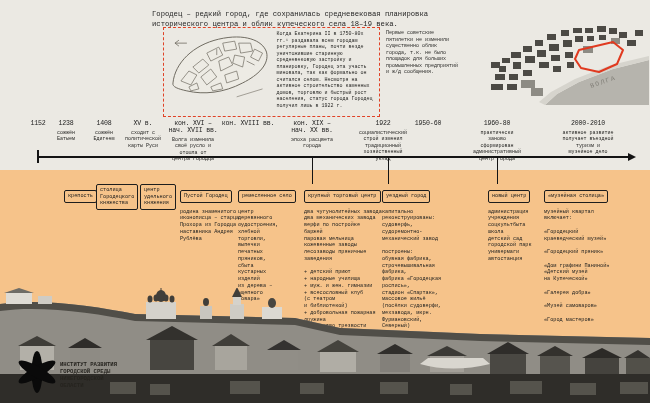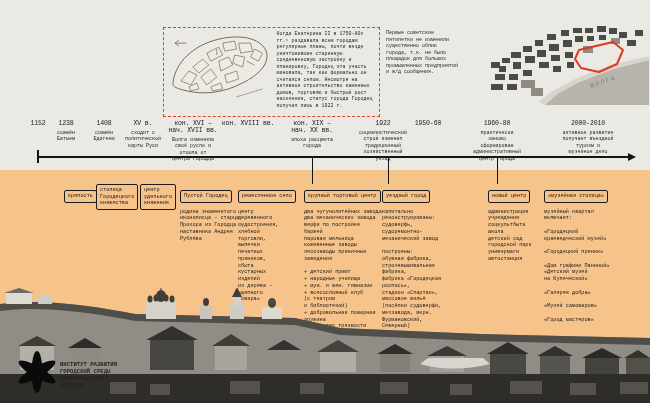--- a/index.html
+++ b/index.html
@@ -38,20 +38,21 @@
   
   #photo{left:0; top:288px;}
 </style>
 </head>
 <body>
 
 <div id="poster">
 
   <div id="orange" class="abs"></div>
 
+  <div id="title" class="abs">Городец – редкий город, где сохранилась средневековая планировка исторического центра и облик купеческого села 18–19 века.</div>
 
   <div id="redbox" class="abs">
     <svg width="106" height="80" viewBox="0 0 106 80">
       <path d="M6,52 C8,32 26,14 52,8 C78,2 96,9 100,21 C103,33 92,44 76,52 C57,62 37,64 20,60 C11,58 5,56 6,52 Z" fill="#edebe4" stroke="#6f6b61" stroke-width="1"></path>
       <g stroke="#6f6b61" stroke-width="0.7" fill="none">
         <path d="M14,50 L22,40 L30,44 L24,54 Z"></path>
           <path d="M26,36 L36,28 L42,34 L32,42 Z"></path>
         <path d="M40,22 L52,16 L56,24 L44,30 Z"></path>
           <path d="M56,12 L68,10 L70,18 L58,20 Z"></path>
         <path d="M72,12 L84,12 L86,20 L74,22 Z"></path>

